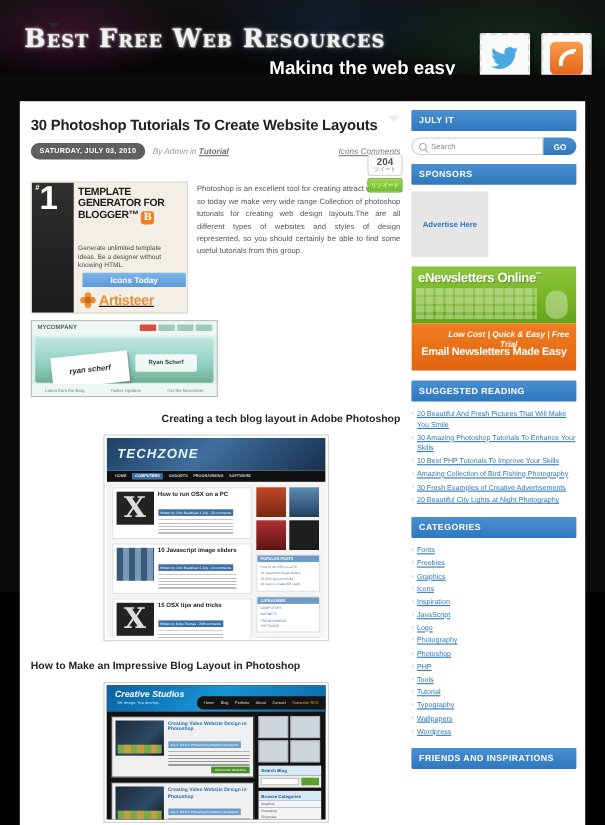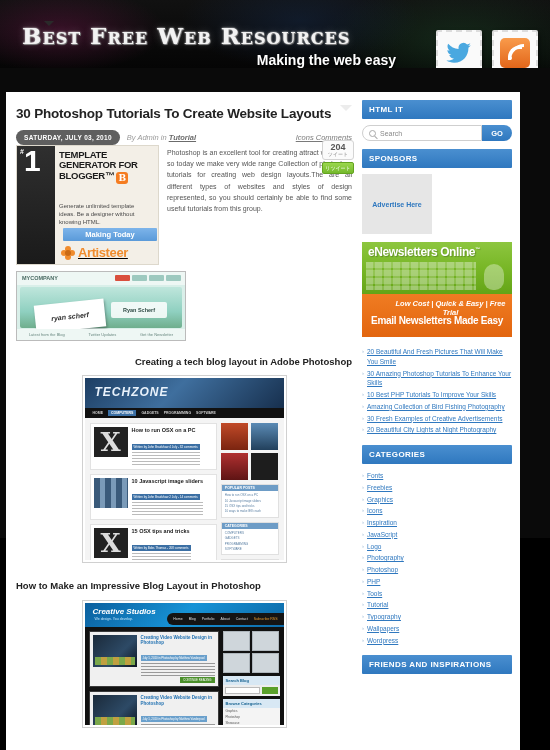--- a/index.html
+++ b/index.html
@@ -24,22 +24,22 @@
   .logo {
     position: absolute; left: 22px; top: 22px;
     font-family: "DejaVu Serif", serif;
     font-size: 23px; font-weight: bold; letter-spacing: 1px;
     color: #f2f2f2;
     text-shadow: 0 0 2px #fff, 1px 1px 0 #555, 0 0 8px rgba(255,255,255,.25);
     font-variant: small-caps;
     white-space: nowrap;
   }
   .tagline {
-    position: absolute; right: 154px; top: 52px;
-    font-size: 14px; font-weight: bold; color: #fff;
+    position: absolute; right: 136px; top: 52px;
+    font-size: 17px; font-weight: bold; color: #fff;
     text-shadow: 1px 1px 2px #000;
   }
   .nav-arrow {
     position: absolute; left: 44px; top: 21px;
     width: 0; height: 0;
     border-left: 5px solid transparent; border-right: 5px solid transparent;
     border-top: 5px solid #2a2a2a;
   }
   
   .stamps { position: absolute; right: 12px; top: 30px; display: flex; gap: 10px; }
@@ -65,34 +65,34 @@
     border-radius: 11px 0 0 0;
   }
   .rss-arc2 {
     position: absolute; left: 2px; bottom: 2px;
     width: 16px; height: 16px; border: 3px solid #fff;
     border-right: none; border-bottom: none; border-radius: 16px 0 0 0;
   }
 
   
   .wrap {
-    position: absolute; left: 6px; top: 92px;
+    position: absolute; left: 18px; top: 92px;
     width: 514px; height: 658px;
     background: #fff;
     display: flex;
   }
   .content { width: 356px; padding: 10px 10px 0 10px; position: relative; }
   .sidebar { width: 158px; padding: 8px 8px 0 0; }
 
   
   .post-title {
     font-size: 13.5px; font-weight: bold; color: #222;
     margin: 4px 0 8px 0; letter-spacing: -.2px;
   }
-  .meta-row { display: flex; align-items: center; height: 16px; margin-bottom: 0; }
+  .meta-row { display: flex; align-items: center; height: 16px; margin-bottom: 20px; }
   .date-badge {
     background: #5f5f5f; color: #fff; font-size: 6.5px; font-weight: bold;
     padding: 4px 8px; border-radius: 9px; letter-spacing: .3px;
   }
   .byline { font-size: 7.5px; color: #9a9a9a; margin-left: 7px; font-style: italic; }
   .byline a { color: #6b6b6b; text-decoration: underline; font-weight: bold; }
   .view-comments {
     margin-left: auto; font-size: 7.5px; color: #7a7a7a;
     text-decoration: underline; font-style: italic; position: relative;
   }
@@ -387,21 +387,21 @@
       </div>
 
       <div class="ad-artisteer">
         <div class="art-left"></div>
         <div class="art-hash">#</div>
         <div class="art-one">1</div>
         <div class="art-head">
           <span>TEMPLATE GENERATOR FOR BLOGGER™</span><span class="blogger-icon">B</span>
         </div>
         <div class="art-sub">Generate unlimited template ideas. Be a designer without knowing HTML.</div>
-        <div class="art-btn">Making Today</div>
+        <div class="art-btn">Icons Today</div>
         <div class="art-logo">
           <span class="art-flower">
             <span style="left:4px;top:0"></span>
               <span style="left:8px;top:4px"></span>
             <span style="left:4px;top:8px"></span>
               <span style="left:0;top:4px"></span>
             <span style="left:4px;top:4px;background:#c96a16"></span>
           </span>
           <span class="art-word">Artisteer</span>
         </div>
@@ -564,21 +564,21 @@
               </div>
             </div>
           </div>
         </div>
       </div>
 
     </div>
 
     <div class="sidebar">
 
-      <div class="sb-head">HTML IT</div>
+      <div class="sb-head">JULY IT</div>
       <div class="search-row">
         <div class="search-input">
           <span class="mag"></span>
           <span>Search</span>
         </div>
         <div class="go-btn">GO</div>
       </div>
 
       <div class="sb-head">SPONSORS</div>
       <div class="advert-box">Advertise Here</div>
@@ -590,20 +590,21 @@
           </div>
           <div class="na-kb"></div>
           <div class="na-mouse"></div>
         </div>
         <div class="na-orange">
           <div class="na-l1">Low Cost | Quick &amp; Easy | Free Trial</div>
           <div class="na-l2">Email Newsletters Made Easy</div>
         </div>
       </div>
 
+      <div class="sb-head">SUGGESTED READING</div>
       <div class="link-list">
         <div class="link-item">
           <span class="chev">›</span>
           <a href="#">20 Beautiful And Fresh Pictures That Will Make You Smile</a>
         </div>
         <div class="link-item">
           <span class="chev">›</span>
           <a href="#">30 Amazing Photoshop Tutorials To Enhance Your Skills</a>
         </div>
         <div class="link-item">

